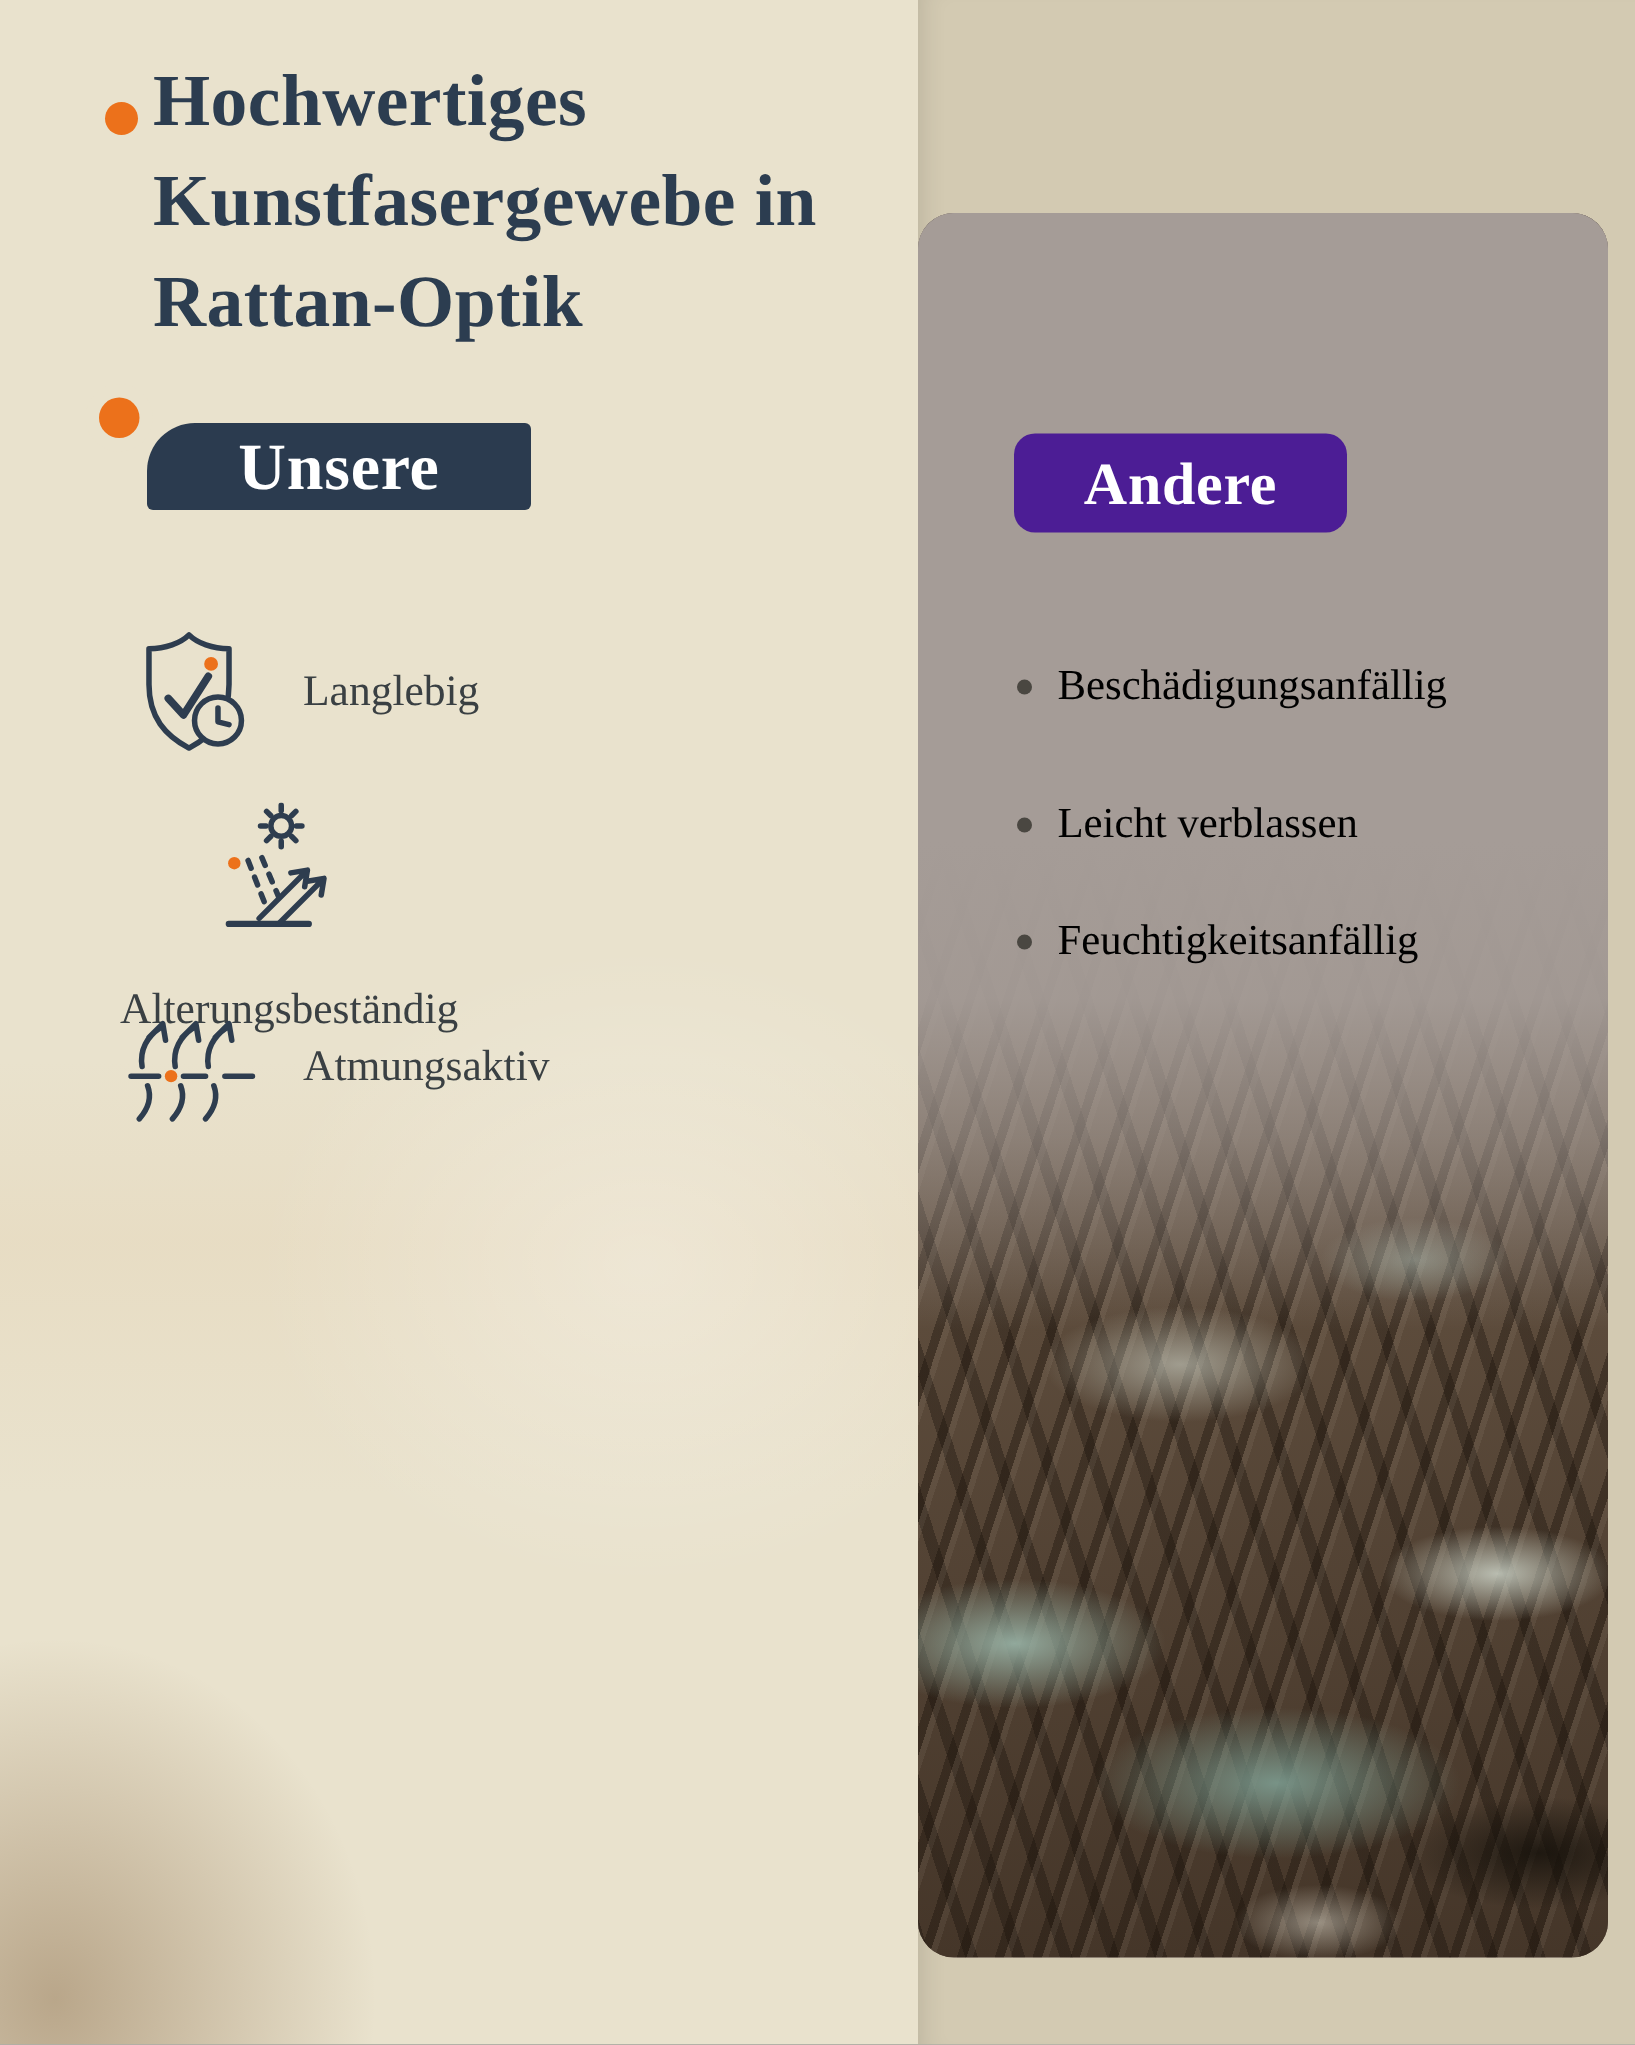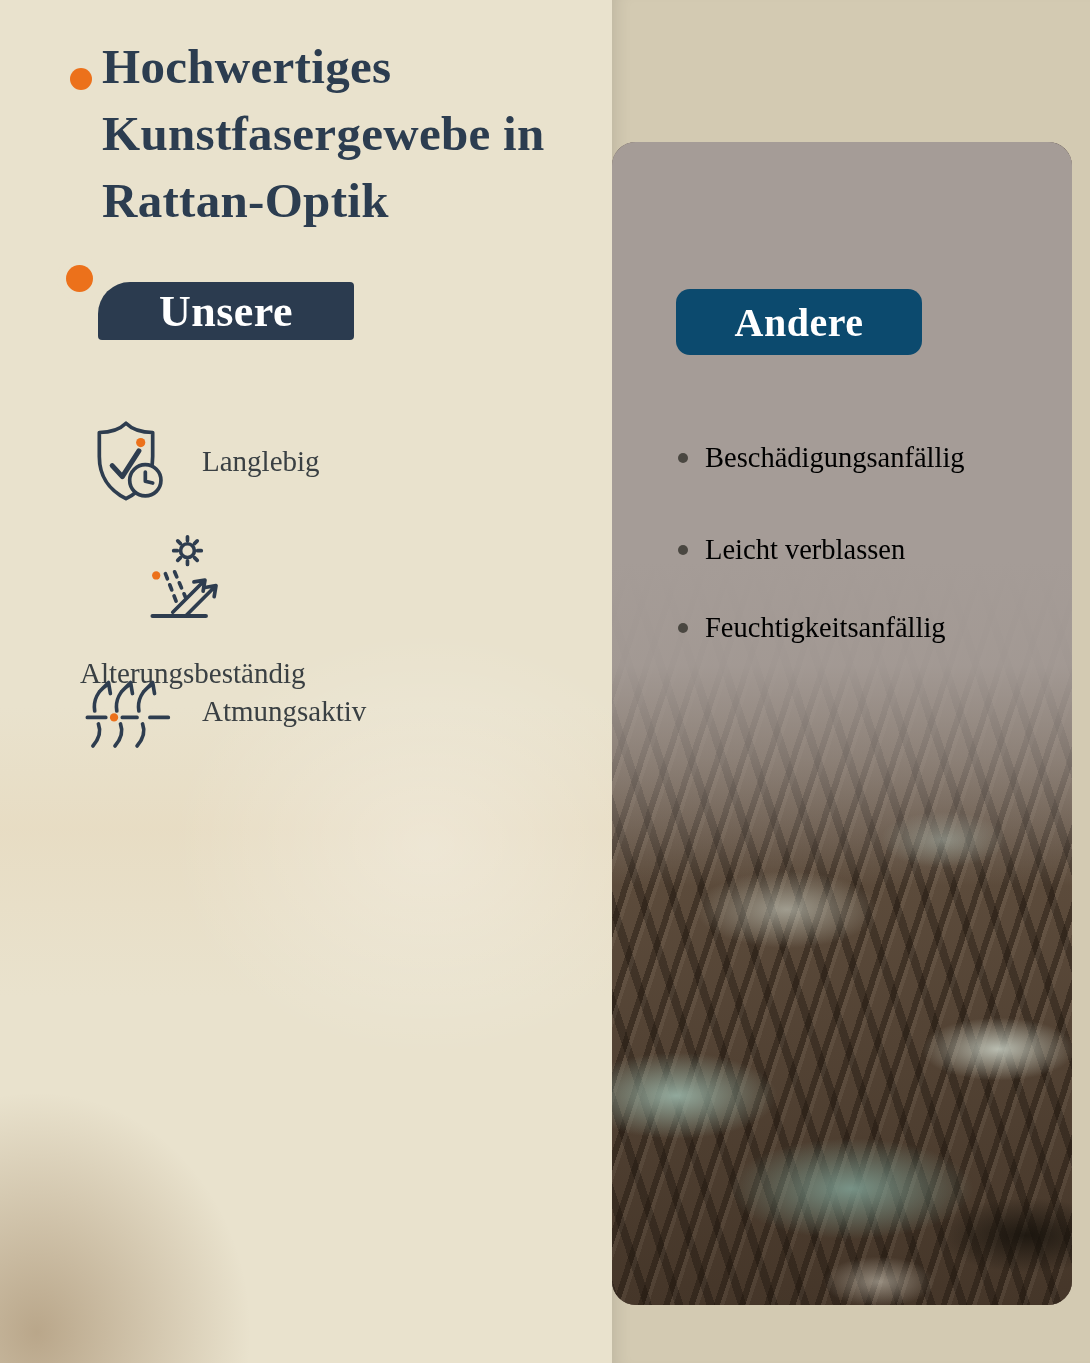--- a/index.html
+++ b/index.html
@@ -72,22 +72,22 @@
     position:absolute;left:78px;top:282px;width:256px;height:58px;z-index:5;
     background:#2b3b4f;border-radius:4px;border-top-left-radius:32px;
     display:flex;align-items:center;justify-content:center;
     color:#fff;font-size:44px;font-weight:700;letter-spacing:.5px;margin-left:20px;
   }
   .ours-dot{
     position:absolute;left:66px;top:265px;width:27px;height:27px;border-radius:50%;
     background:#ec711b;box-shadow:0 0 0 9px #e9e2cd;z-index:6;
   }
   .badge-others{
-    position:absolute;left:64px;top:147px;width:246px;height:66px;
-    background:#0c4a6e;border-radius:14px;
+    position:absolute;left:64px;top:147px;width:222px;height:66px;
+    background:#4c1d95;border-radius:14px;
     display:flex;align-items:center;justify-content:center;
     color:#fff;font-size:40px;font-weight:700;letter-spacing:.5px;
   }
 
   
   .feature{
     position:absolute;left:80px;z-index:5;
     display:flex;align-items:center;gap:30px;
     color:#3a4043;font-size:29px;
   }

